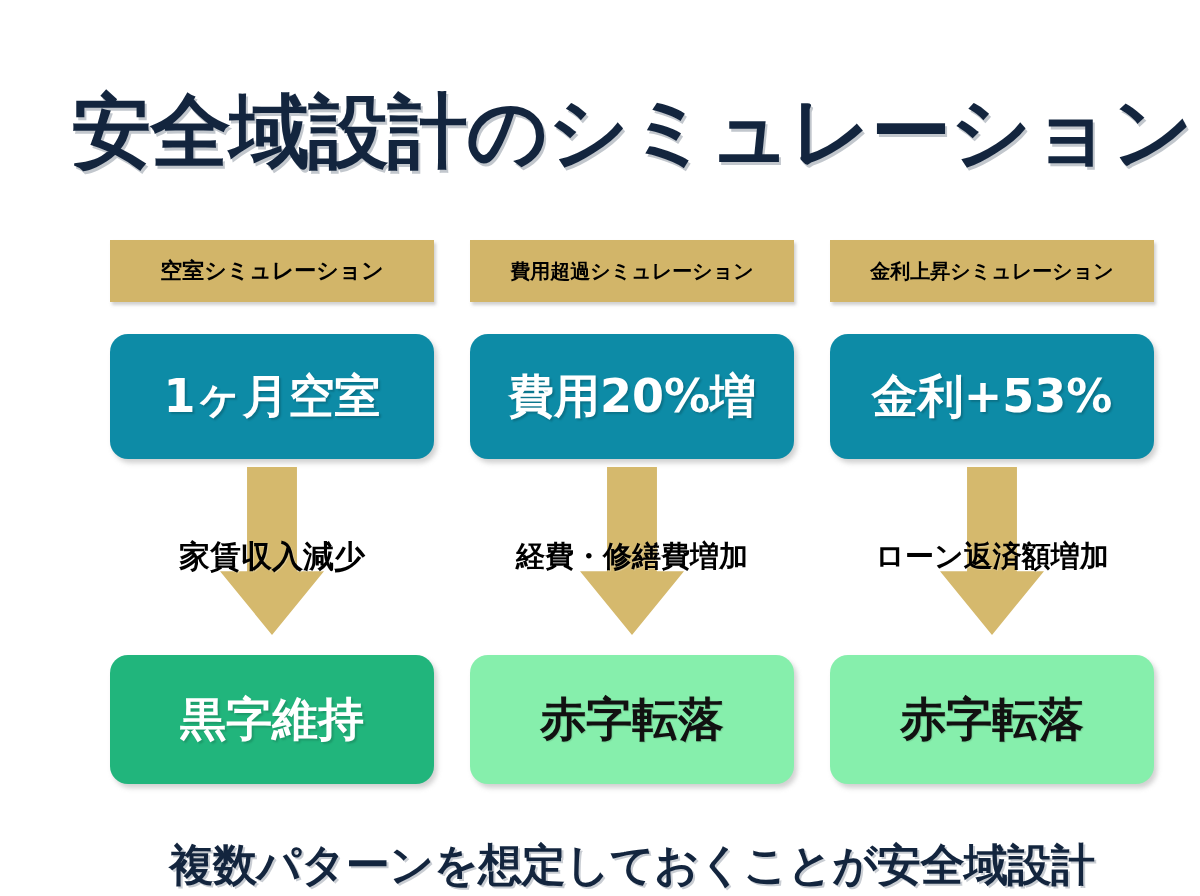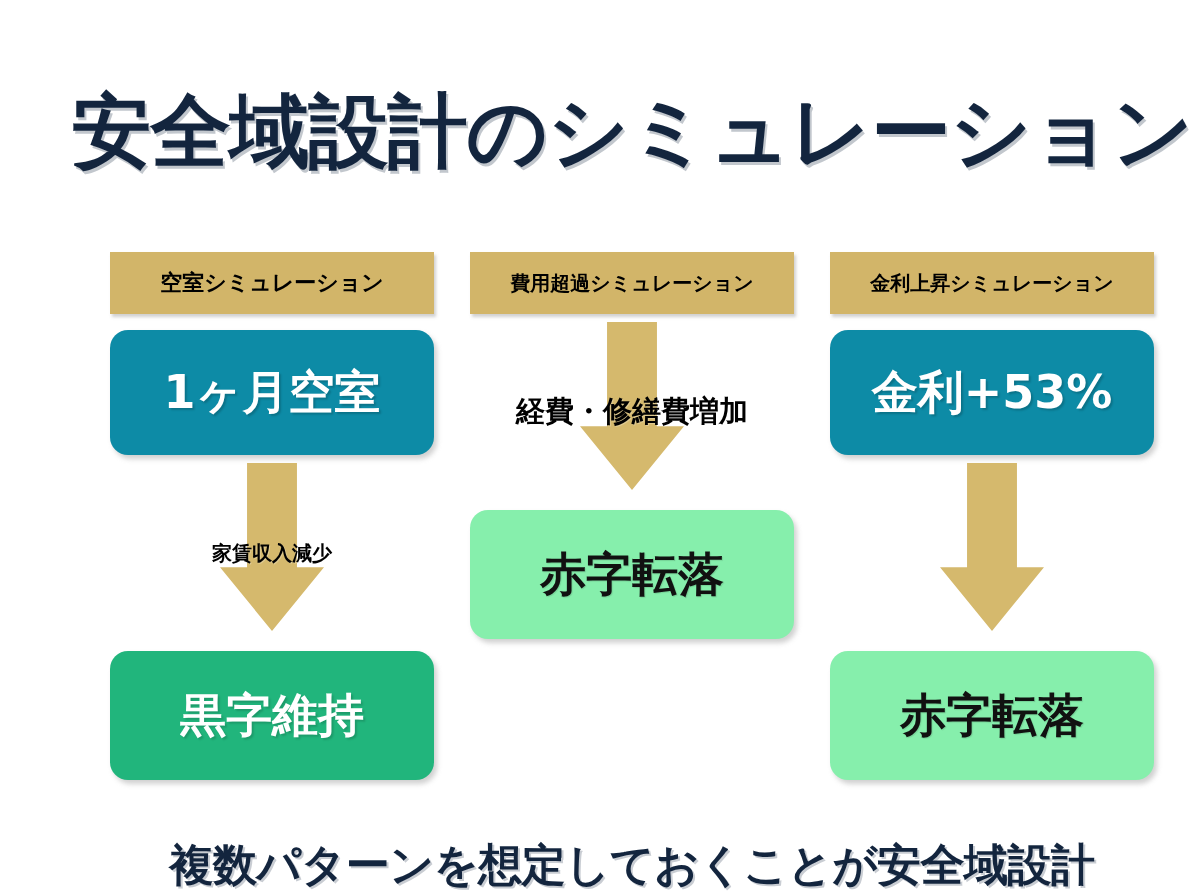--- a/index.html
+++ b/index.html
@@ -31,21 +31,21 @@
     color: #13253e;
     letter-spacing: -1px;
     line-height: 1.0;
     white-space: nowrap;
     text-shadow: 2px 3px 0 rgba(120,130,145,0.45);
   }
 
   
   .columns {
     position: absolute;
-    top: 188px;
+    top: 176px;
     left: 46px;
     width: 1108px;
     display: flex;
     gap: 4px;
   }
 
   .column {
     flex: 1 1 0;
     display: flex;
     flex-direction: column;
@@ -64,21 +64,21 @@
     align-items: center;
     justify-content: center;
     white-space: nowrap;
     letter-spacing: 0px;
     box-shadow: 2px 3px 3px rgba(120,120,120,0.35);
   }
   .col-header.narrow { font-size: 20px; text-align: right; }
 
   
   .scenario-box {
-    margin-top: 16px;
+    margin-top: 32px;
     height: 125px;
     border-radius: 18px;
     background: #0d8ba6;
     color: #ffffff;
     font-size: 46px;
     font-weight: bold;
     display: flex;
     align-items: center;
     justify-content: center;
     white-space: nowrap;
@@ -102,21 +102,21 @@
     transform: translateX(-50%);
     width: 104px;
     height: 168px;
     background: #d5b96d;
     clip-path: polygon(26% 0%, 74% 0%, 74% 62%, 100% 62%, 50% 100%, 0% 62%, 26% 62%);
   }
 
   .arrow-label {
     position: relative;
     z-index: 2;
-    font-size: 20px;
+    font-size: 31px;
     font-weight: bold;
     color: #000000;
     white-space: nowrap;
     letter-spacing: 0px;
     text-shadow: 1px 1px 0 rgba(255,255,255,0.25);
   }
   .arrow-label.small { font-size: 29px; }
 
   
   .result-box {
@@ -170,32 +170,34 @@
       <div class="scenario-box">1ヶ月空室</div>
       <div class="arrow-zone">
         <div class="arrow-shape"></div>
         <div class="arrow-label">家賃収入減少</div>
       </div>
       <div class="result-box positive">黒字維持</div>
     </div>
 
     <div class="column">
       <div class="col-header narrow">費用超過シミュレーション</div>
+      <div class="scenario-box">費用20%増</div>
       <div class="arrow-zone">
         <div class="arrow-shape"></div>
         <div class="arrow-label small">経費・修繕費増加</div>
       </div>
       <div class="result-box negative">赤字転落</div>
     </div>
 
     <div class="column">
       <div class="col-header narrow">金利上昇シミュレーション</div>
       <div class="scenario-box">金利+53%</div>
       <div class="arrow-zone">
         <div class="arrow-shape"></div>
+        <div class="arrow-label small">ローン返済額増加</div>
       </div>
       <div class="result-box negative">赤字転落</div>
     </div>
 
   </div>
 
   <div class="footer">複数パターンを想定しておくことが安全域設計</div>
 
 </div>
 

